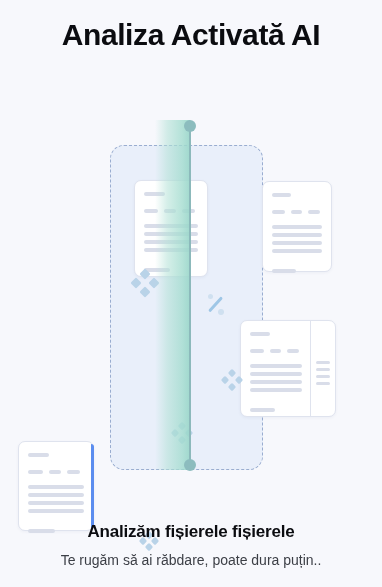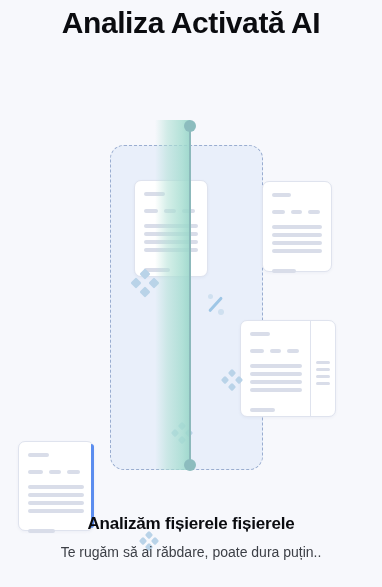--- a/index.html
+++ b/index.html
@@ -19,21 +19,21 @@
   .screen {
     position: absolute;
     inset: 0;
     display: flex;
     flex-direction: column;
     align-items: center;
   }
 
   
   .page-title {
-    margin: 4px;
+    margin: 16px;
     font-size: 30px;
     line-height: 38px;
     font-weight: bold;
     letter-spacing: -0.4px;
     color: #0b0c10;
     text-align: center;
   }
 
   
   .stage {
@@ -254,21 +254,21 @@
   }
   .status-title {
     margin: 0 0 8px 0;
     font-size: 17px;
     line-height: 22px;
     font-weight: bold;
     color: #0b0c10;
     letter-spacing: -0.2px;
   }
   .status-sub {
-    margin: 8px;
+    margin: 0;
     font-size: 14px;
     line-height: 18px;
     font-weight: normal;
     color: #3c3f46;
   }
 </style>
 </head>
 <body>
 
 <div class="screen">

